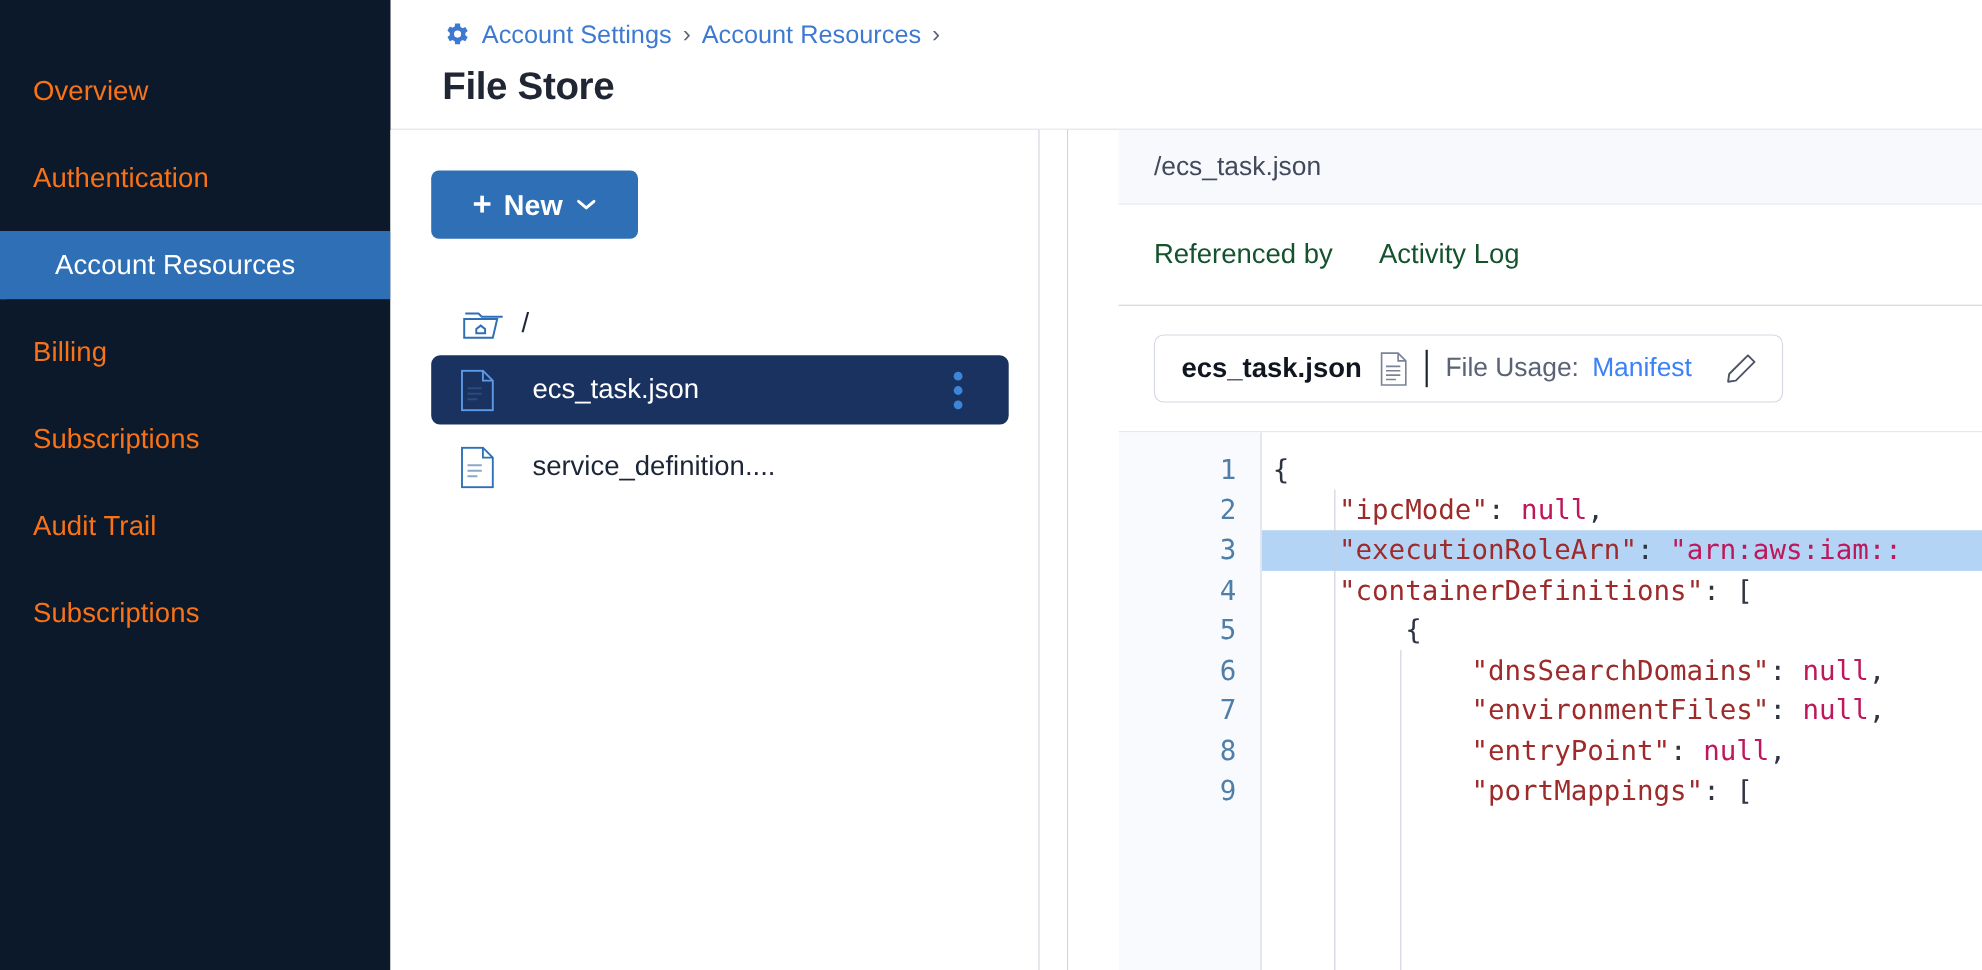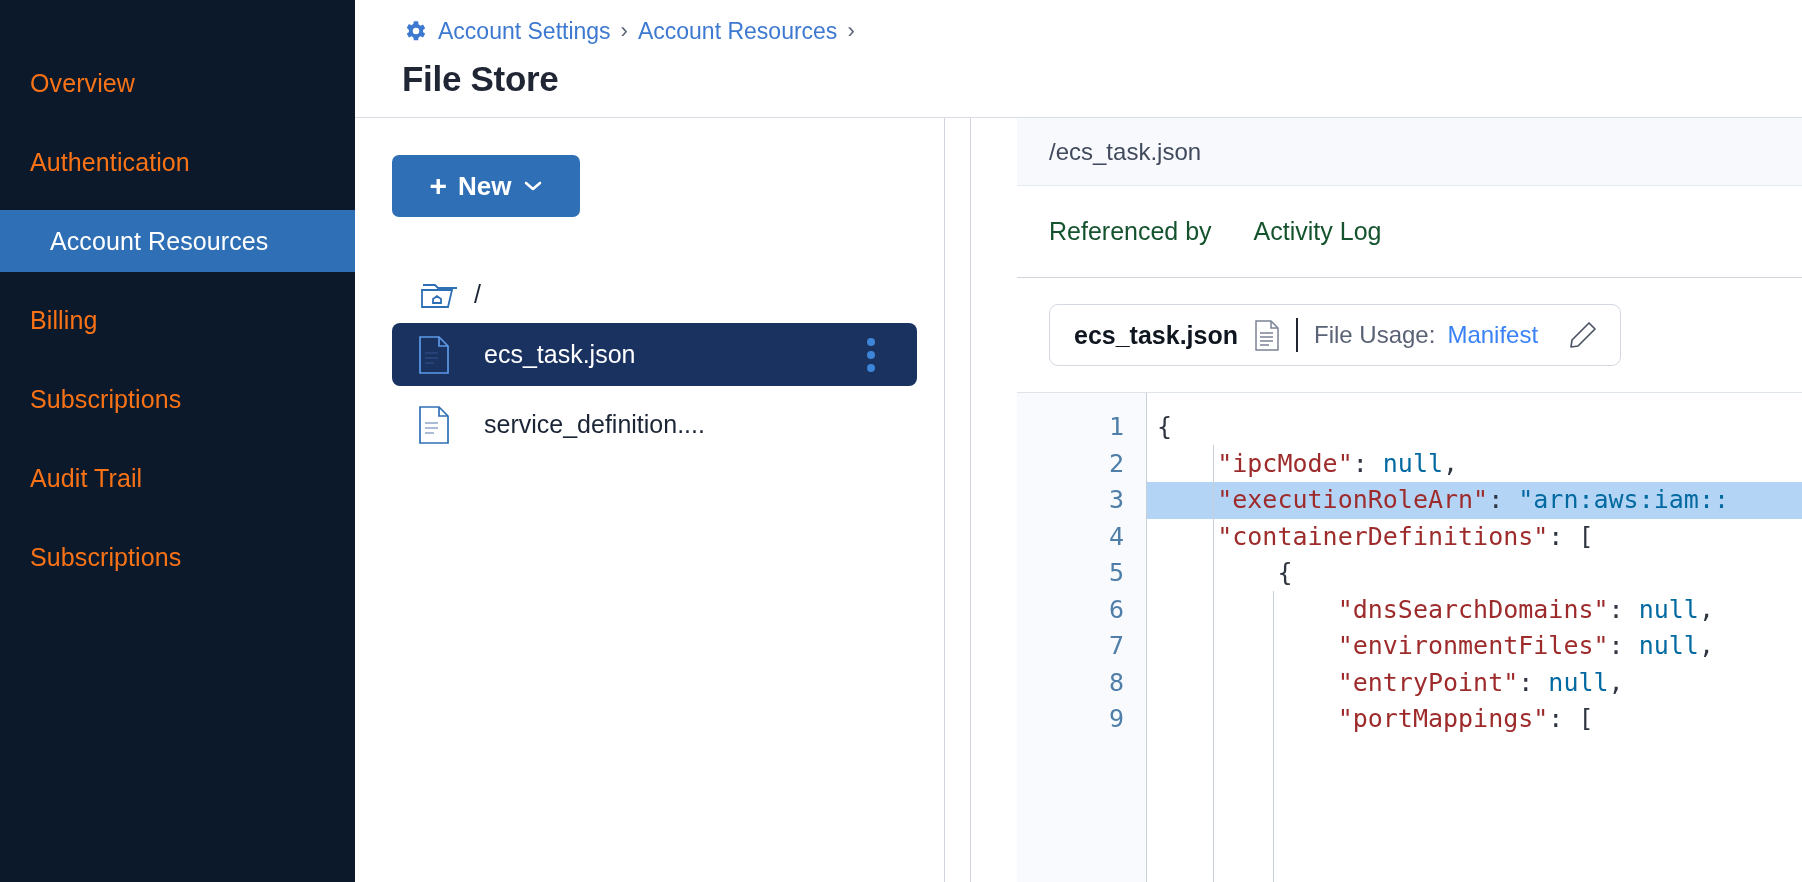--- a/index.html
+++ b/index.html
@@ -182,21 +182,21 @@
     background: #fff; overflow: hidden;
   }
   .cl {
     height: 36.5px; line-height: 36.5px;
     font-family: "DejaVu Sans Mono", monospace;
     font-size: 25px; white-space: pre;
     padding-left: 10px;
   }
   .cl.hl { background: #b4d4f5; }
   .k { color: #9e2b2b; }
-  .v { color: #0369a1; }
+  .v { color: #be185d; }
   .p { color: #2e3440; }
   .indent-guide {
     position: absolute; width: 1px; background: #c9cfda;
   }
 </style>
 </head>
 <body>
 
 <div class="app">
 

